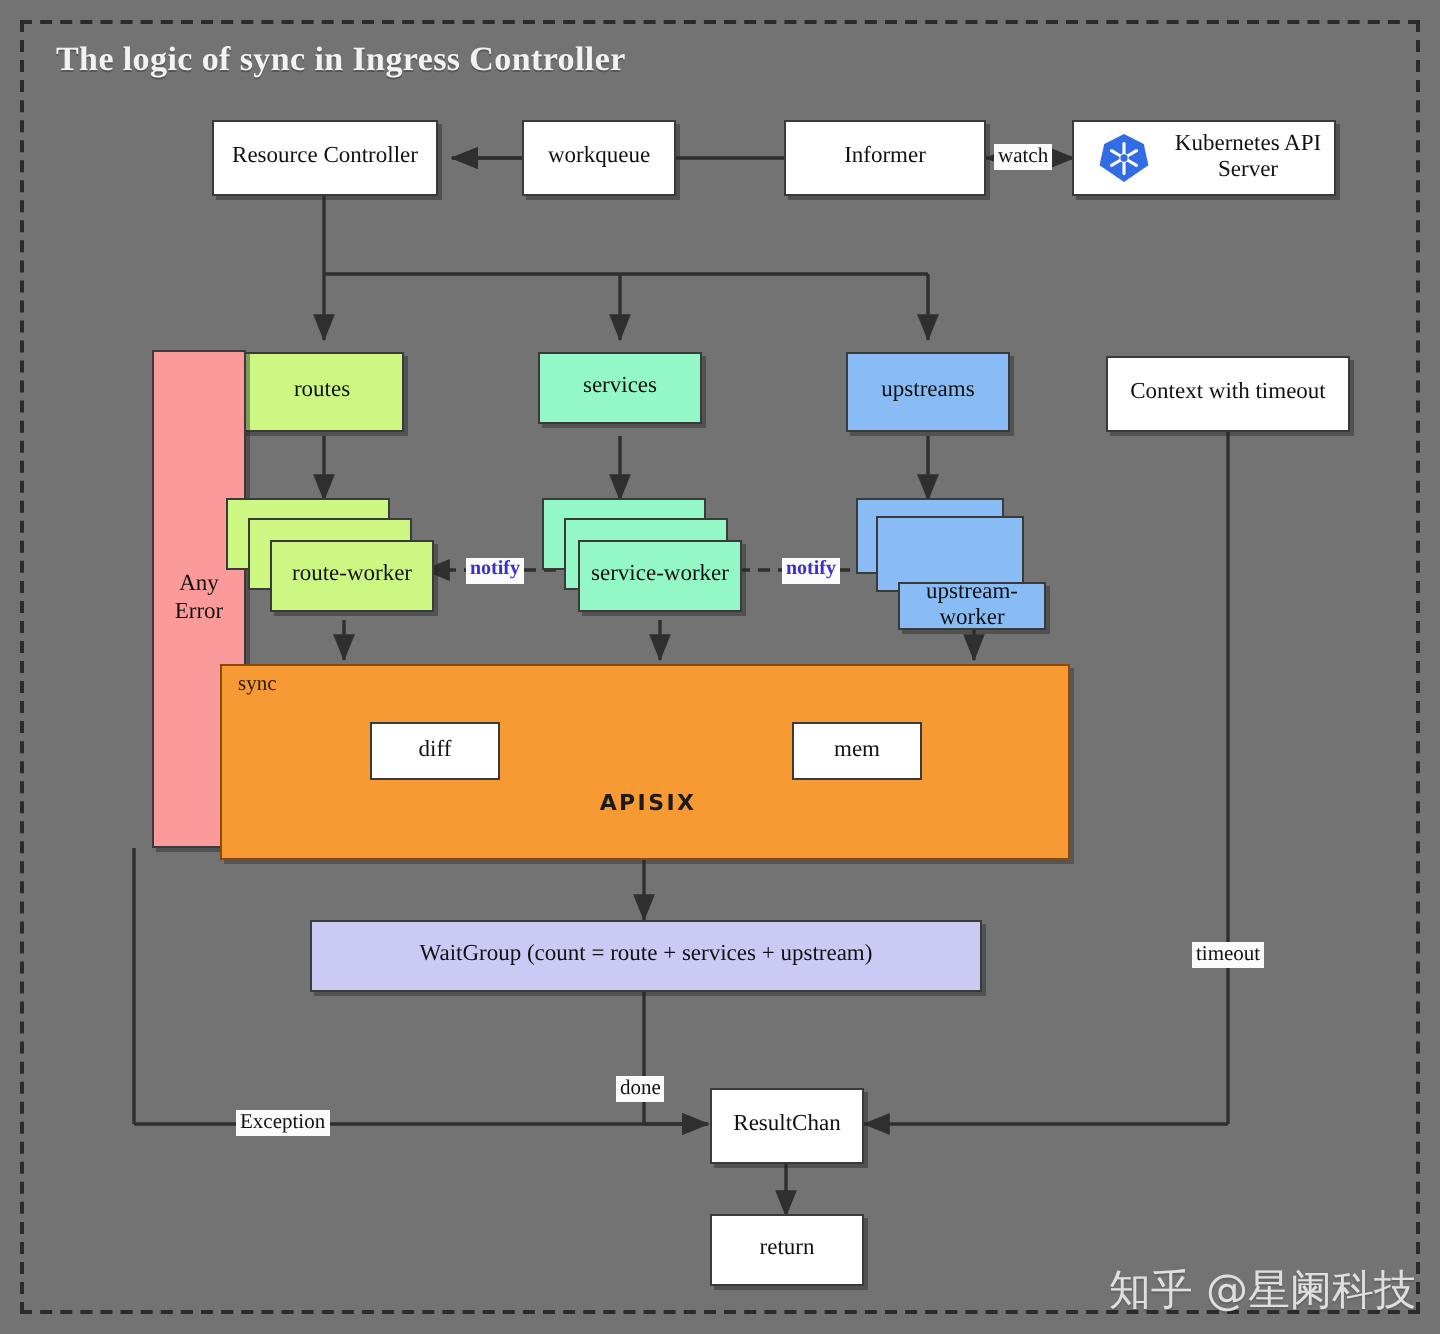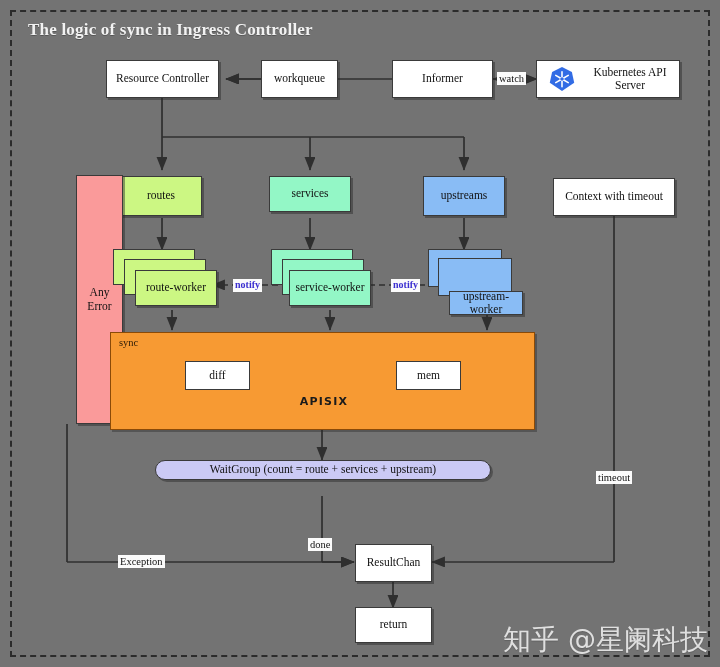--- a/index.html
+++ b/index.html
@@ -50,21 +50,21 @@
     font-family:"Liberation Serif",serif;font-size:10.5px;color:#2a1a06;
   }
   #k8s-logo{position:absolute;left:12px;top:50%;transform:translateY(-50%);width:26px;height:26px;}
   #apisix{position:absolute;left:286px;top:352px;width:76px;height:54px;text-align:center;}
   #apisix-word{
     font-family:"DejaVu Sans",sans-serif;font-weight:bold;font-size:11px;
     color:#1b1b1b;letter-spacing:1.2px;margin-top:-3px;
   }
   #watermark{
     position:absolute;right:12px;bottom:8px;
-    font-family:"DejaVu Sans",sans-serif;font-size:28px;
+    font-family:"DejaVu Sans",sans-serif;font-size:21px;
     color:#e9e9e9;opacity:.92;white-space:nowrap;
     text-shadow:0 1px 1px rgba(0,0,0,.18);
   }
 </style>
 </head>
 <body>
 
 <div id="canvas">
 
   <div id="frame"></div>
@@ -141,21 +141,21 @@
   </div>
 
   <div class="node shadowed" style="left:261px;top:60px;width:77px;height:38px;">
     <span>workqueue</span>
   </div>
 
   <div class="node shadowed" style="left:392px;top:60px;width:101px;height:38px;">
     <span>Informer</span>
   </div>
 
-  <div class="node shadowed" style="left:536px;top:60px;width:144px;height:38px;justify-content:flex-start;padding-left:44px;">
+  <div class="node shadowed" style="left:536px;top:60px;width:132px;height:38px;justify-content:flex-start;padding-left:44px;">
     <svg id="k8s-logo" viewBox="0 0 100 100">
       <polygon points="50,4 88,23 97,64 50,96 3,64 12,23" fill="#326ce5"></polygon>
       <g fill="#fff">
         <circle cx="50" cy="50" r="9"></circle>
         <g stroke="#fff" stroke-width="6" stroke-linecap="round">
           <line x1="50" y1="50" x2="50" y2="22"></line>
           <line x1="50" y1="50" x2="74" y2="36"></line>
           <line x1="50" y1="50" x2="74" y2="64"></line>
           <line x1="50" y1="50" x2="50" y2="80"></line>
           <line x1="50" y1="50" x2="26" y2="64"></line>
@@ -222,21 +222,21 @@
 
   <div class="node" style="left:396px;top:361px;width:65px;height:29px;">
     <span>mem</span>
   </div>
 
   <div id="apisix">
     <div style="height:46px;"></div>
     <div id="apisix-word">APISIX</div>
   </div>
 
-  <div class="node shadowed" style="left:155px;top:460px;width:336px;height:20px;background:#cbcaf5;border-radius:10px;">
+  <div class="node shadowed" style="left:155px;top:460px;width:336px;height:36px;background:#cbcaf5;">
     <span>WaitGroup (count = route + services + upstream)</span>
   </div>
 
   <div class="lbl" style="left:596px;top:471px;">timeout</div>
 
   <div class="lbl" style="left:118px;top:555px;">Exception</div>
 
   <div class="lbl" style="left:308px;top:538px;">done</div>
 
   <div class="node shadowed" style="left:355px;top:607px;width:77px;height:36px;">

